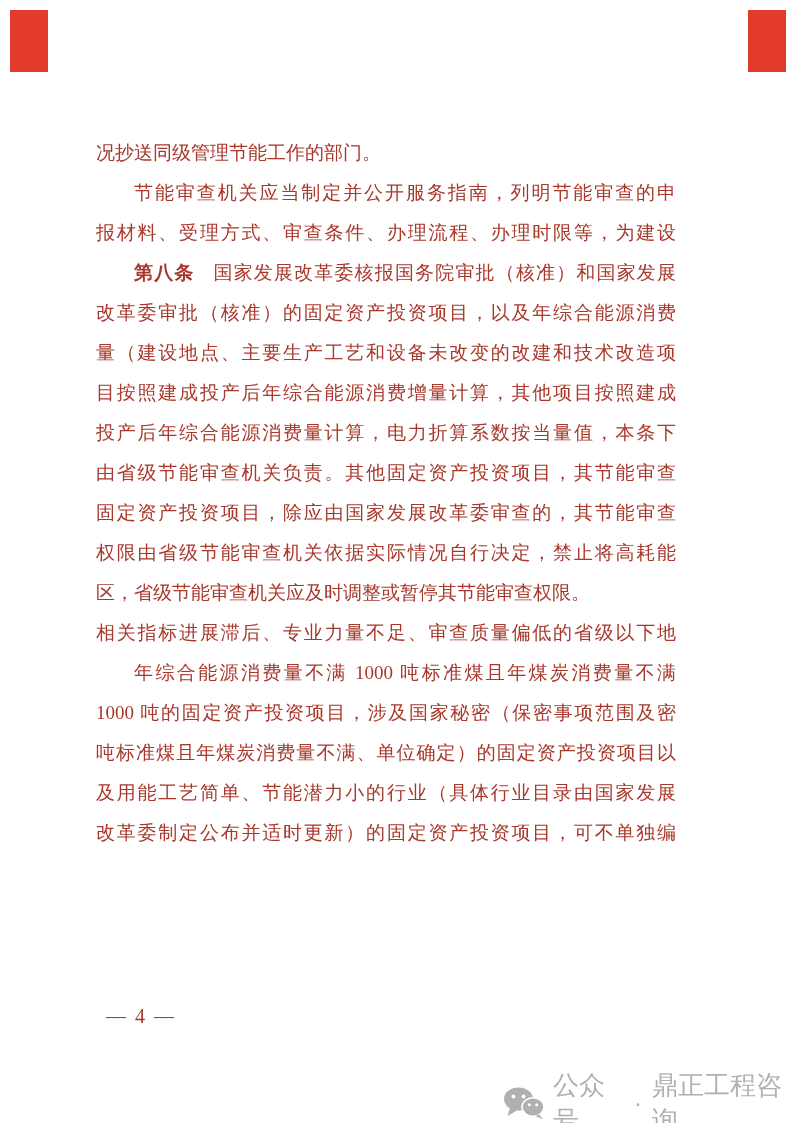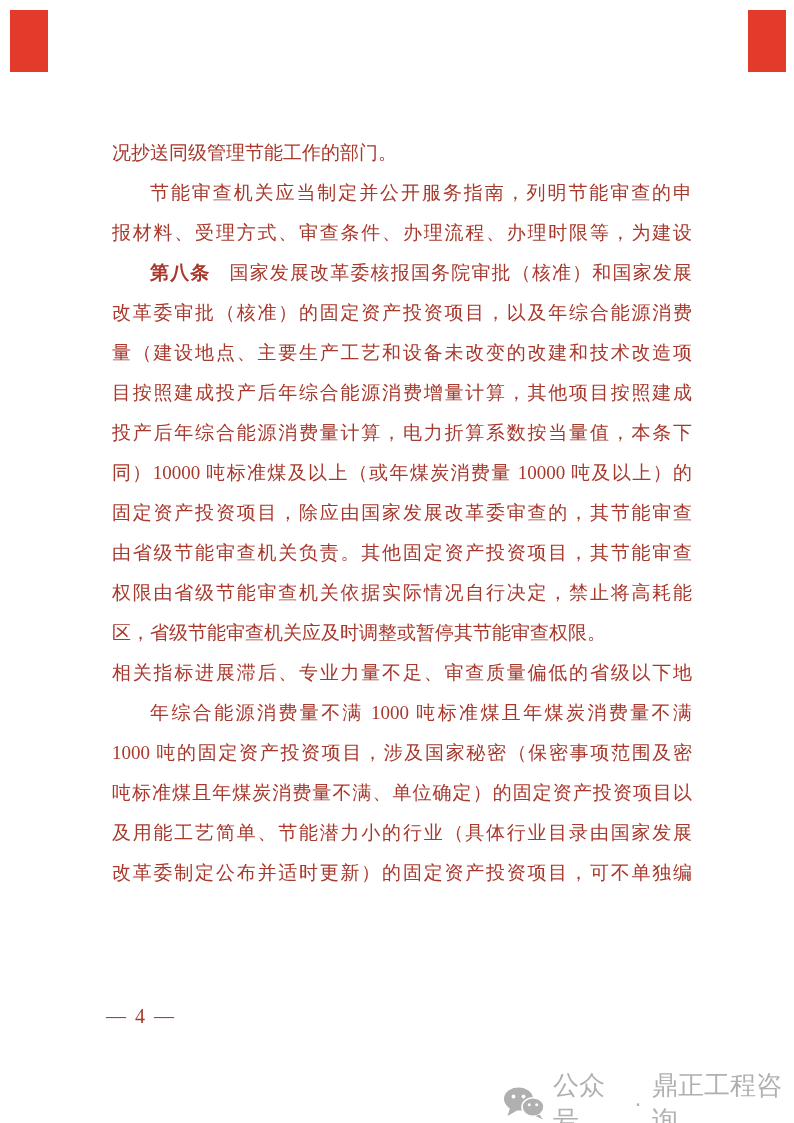--- a/index.html
+++ b/index.html
@@ -19,21 +19,21 @@
     height: 62px;
     background: #e23a2b;
     top: 10px;
   }
   .corner-marker.left  { left: 10px; }
   .corner-marker.right { left: 748px; }
 
   
   .doc {
     position: absolute;
-    left: 112px;
+    left: 96px;
     top: 133px;
     width: 580px;
     color: #a8382c;
   }
   .line {
     height: 40px;
     line-height: 40px;
     font-size: 19px;
     text-align: justify;
     text-align-last: justify;
@@ -85,23 +85,22 @@
 
   <div class="doc">
     <div class="line short">况抄送同级管理节能工作的部门。</div>
     <div class="line indent">节能审查机关应当制定并公开服务指南，列明节能审查的申</div>
     <div class="line">报材料、受理方式、审查条件、办理流程、办理时限等，为建设</div>
     <div class="line indent"><b class="law-no">第八条</b><span>国家发展改革委核报国务院审批（核准）和国家发展</span></div>
     <div class="line">改革委审批（核准）的固定资产投资项目，以及年综合能源消费</div>
     <div class="line">量（建设地点、主要生产工艺和设备未改变的改建和技术改造项</div>
     <div class="line">目按照建成投产后年综合能源消费增量计算，其他项目按照建成</div>
     <div class="line">投产后年综合能源消费量计算，电力折算系数按当量值，本条下</div>
-    <div class="line">同）10000 吨标准煤及以上（或年煤炭消费量 10000 吨及以上）的</div>
+    <div class="line">由省级节能审查机关负责。其他固定资产投资项目，其节能审查</div>
     <div class="line">固定资产投资项目，除应由国家发展改革委审查的，其节能审查</div>
-    <div class="line">由省级节能审查机关负责。其他固定资产投资项目，其节能审查</div>
     <div class="line">权限由省级节能审查机关依据实际情况自行决定，禁止将高耗能</div>
     <div class="line short">区，省级节能审查机关应及时调整或暂停其节能审查权限。</div>
     <div class="line">相关指标进展滞后、专业力量不足、审查质量偏低的省级以下地</div>
     <div class="line indent">年综合能源消费量不满 1000 吨标准煤且年煤炭消费量不满</div>
     <div class="line">1000 吨的固定资产投资项目，涉及国家秘密（保密事项范围及密</div>
     <div class="line">吨标准煤且年煤炭消费量不满、单位确定）的固定资产投资项目以</div>
     <div class="line">及用能工艺简单、节能潜力小的行业（具体行业目录由国家发展</div>
     <div class="line">改革委制定公布并适时更新）的固定资产投资项目，可不单独编</div>
   </div>
 

